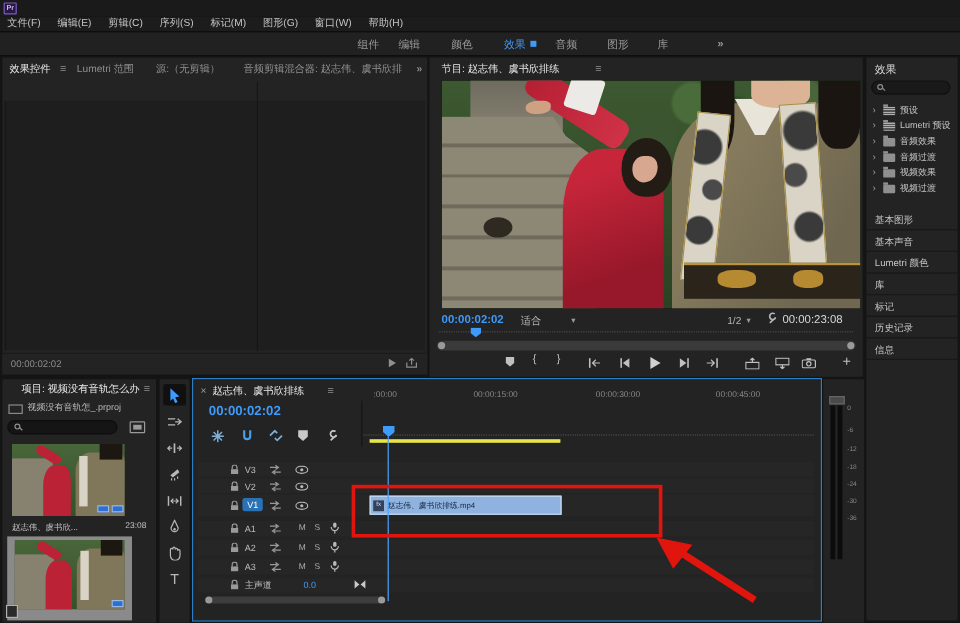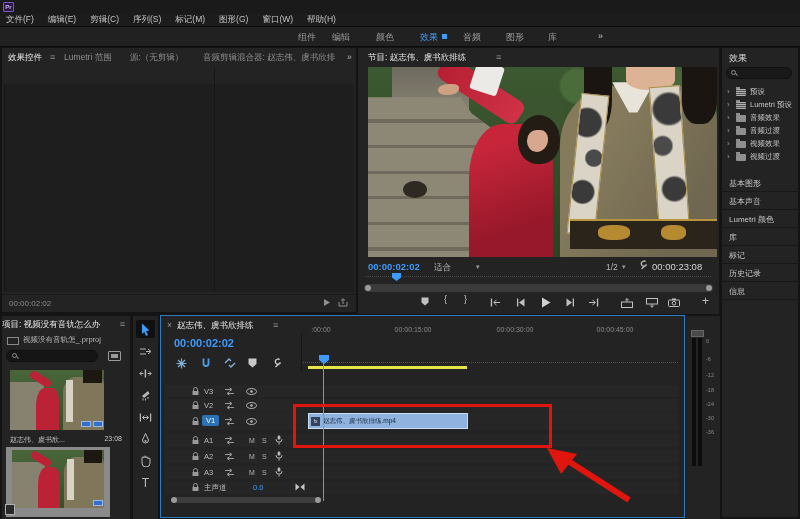--- a/index.html
+++ b/index.html
@@ -377,21 +377,21 @@
       </div>
     <div class="stack-row" style="top:216px">
         <span>历史记录</span>
       </div>
     <div class="stack-row" style="top:234px">
         <span>信息</span>
       </div>
   </div>
 
   <div id="project-panel" class="panel">
-    <span class="ptab active" style="left:0;top:3px">项目: 视频没有音轨怎么办</span>
+    <span class="ptab active" style="left:16px;top:3px">项目: 视频没有音轨怎么办</span>
     <span class="ptab menu-glyph" style="right:5px;top:3px">≡</span>
     <div id="pj-file-ico"></div>
     <span id="pj-file">视频没有音轨怎_.prproj</span>
     <div id="pj-search">
       <span class="searchico" style="left:5px;top:2px"></span>
     </div>
     <div id="pj-binico"></div>
 
     <div class="thumb" style="left:8px;top:54px;width:94px;height:60px">
       <div class="sc mini-bg"></div>

